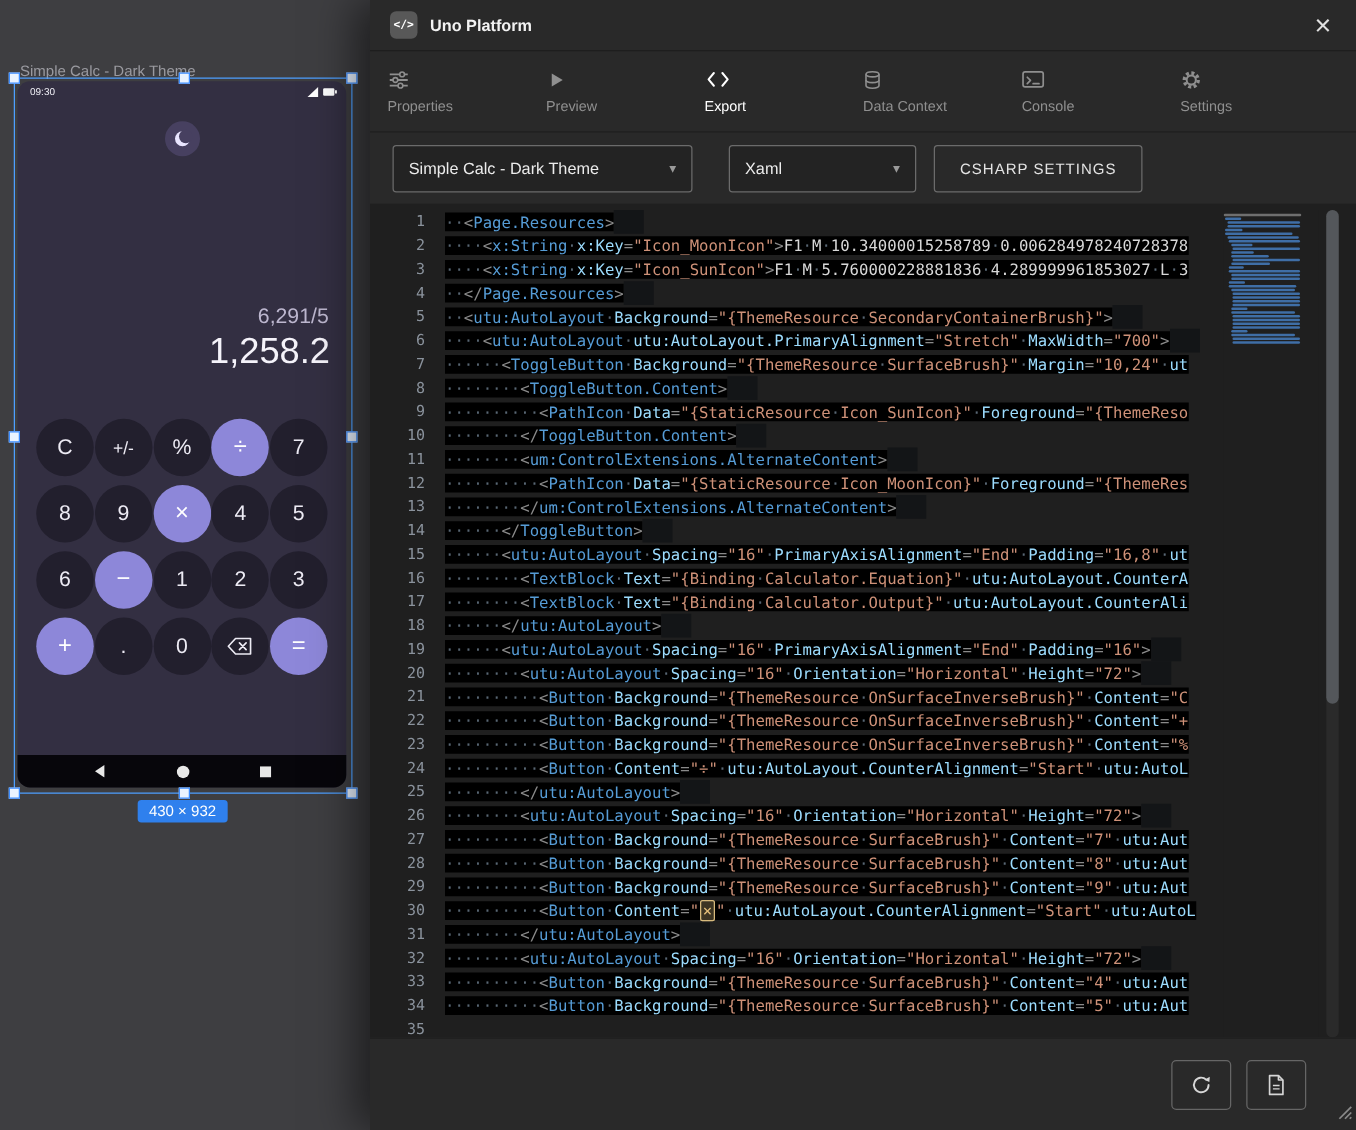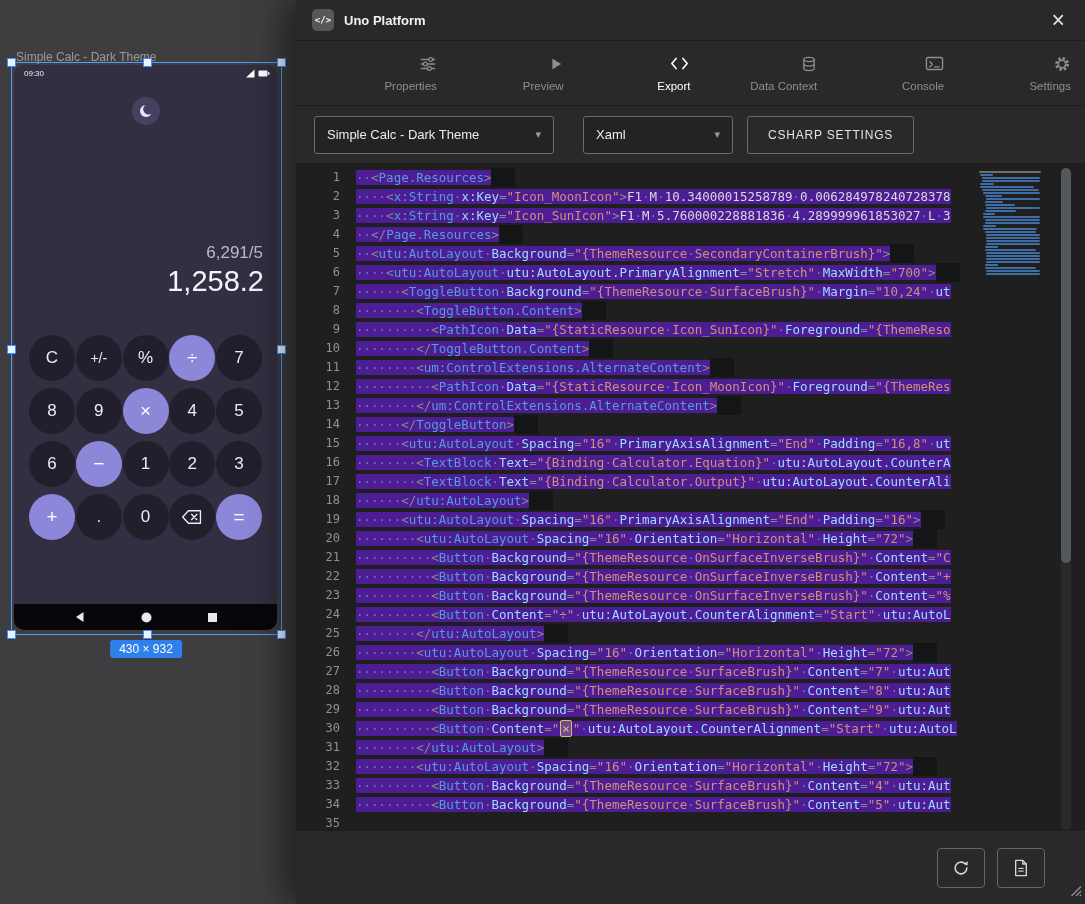--- a/index.html
+++ b/index.html
@@ -29,38 +29,38 @@
   .h-ml{left:-5px;top:50%;margin-top:-4px;} .h-mr{right:-5px;top:50%;margin-top:-4px;}
   .h-bl{left:-5px;bottom:-5px;} .h-bm{left:50%;margin-left:-4px;bottom:-5px;} .h-br{right:-5px;bottom:-5px;}
   .size-badge{position:absolute;top:640px;left:146px;transform:translateX(-50%);background:#2f80ed;color:#fff;font-size:12px;padding:2px 9px;border-radius:3px;white-space:nowrap;}
   
   .uno-window{position:absolute;left:296px;top:0;width:789px;height:904px;background:#292929;box-shadow:-12px 0 32px rgba(0,0,0,.5);display:flex;flex-direction:column;}
   .titlebar{height:40px;flex:none;display:flex;align-items:center;gap:10px;padding:0 16px;border-bottom:1px solid #1e1e1e;}
   .app-icon{width:22px;height:22px;border-radius:5px;background:#585858;color:#fff;font:bold 9px "DejaVu Sans Mono",monospace;display:flex;align-items:center;justify-content:center;}
   .app-title{color:#f2f2f2;font-size:13px;font-weight:bold;}
   .close-btn{margin-left:auto;color:#e0e0e0;font-size:23px;line-height:1;cursor:pointer;padding:0 4px;}
   .tabbar{height:64px;flex:none;display:flex;padding:0 14px;border-bottom:1px solid #1f1f1f;}
-  .tab{flex:1;display:flex;flex-direction:column;align-items:flex-end;justify-content:center;gap:7px;color:#8f8f8f;cursor:pointer;}
+  .tab{flex:1;display:flex;flex-direction:column;align-items:flex-start;justify-content:center;gap:7px;color:#8f8f8f;cursor:pointer;}
   .tab.active{color:#ffffff;}
   .tab-icon{height:18px;display:flex;align-items:center;}
   .tab-icon svg{display:block;}
   .tab-label{font-size:11.5px;}
   .toolbar{height:57px;flex:none;display:flex;align-items:center;padding:0 18px;}
   .select{height:38px;border:1px solid #6b6b6b;border-radius:3px;background:#232323;display:flex;align-items:center;padding:0 12px;color:#ececec;font-size:13px;cursor:pointer;box-sizing:border-box;}
   .select .caret{margin-left:auto;color:#9a9a9a;font-size:11px;padding-left:10px;}
   .select.page{width:240px;}
   .select.format{width:150px;margin-left:29px;}
   .btn-outline{height:38px;border:1px solid #6b6b6b;border-radius:3px;background:transparent;color:#e3e3e3;font-size:12px;letter-spacing:.8px;padding:0 20px;margin-left:14px;cursor:pointer;font-family:"Liberation Sans",sans-serif;}
   
   .editor{position:relative;flex:1;background:#1f1f1f;overflow:hidden;display:flex;padding-top:5px;box-sizing:border-box;}
   .gutter{width:44px;flex:none;text-align:right;color:#8a929c;font:12px/19px "DejaVu Sans Mono",monospace;}
   .ln{height:19px;}
   .code{flex:1;margin-left:16px;font:12.5px/19px "DejaVu Sans Mono",monospace;color:#d4d4d4;overflow:hidden;}
   .cl{height:19px;white-space:pre;}
-  .selspan{background:#4c1d95;}
+  .selspan{background:#000000;}
   .tail{display:inline-block;width:24px;height:19px;vertical-align:top;background:#131517;}
   .tok-p{color:#8a8a8a;} .tok-t{color:#569cd6;} .tok-a{color:#9cdcfe;} .tok-v{color:#ce9178;} .tok-x{color:#d8d8d8;}
   .ws{color:rgba(160,185,210,.55);}
   .tok-g{border:1px solid #d7ba7d;background:rgba(215,186,125,.28);color:#e6c07b;border-radius:2px;padding:0 1px;margin:0 1px;}
   .minimap{position:absolute;top:5px;right:30px;width:76px;bottom:0;background:#1f1f1f;padding-top:3px;cursor:pointer;}
   .mbar{height:2px;margin-bottom:1px;border-radius:1px;}
   .msel{background:#3f6ea6;} .mplain{background:#6f6f6f;}
   .vscroll{position:absolute;top:5px;right:14px;width:10px;bottom:0;background:rgba(255,255,255,.05);border-radius:5px;}
   .vthumb{width:10px;height:395px;background:#54575b;border-radius:5px;cursor:pointer;}
   

